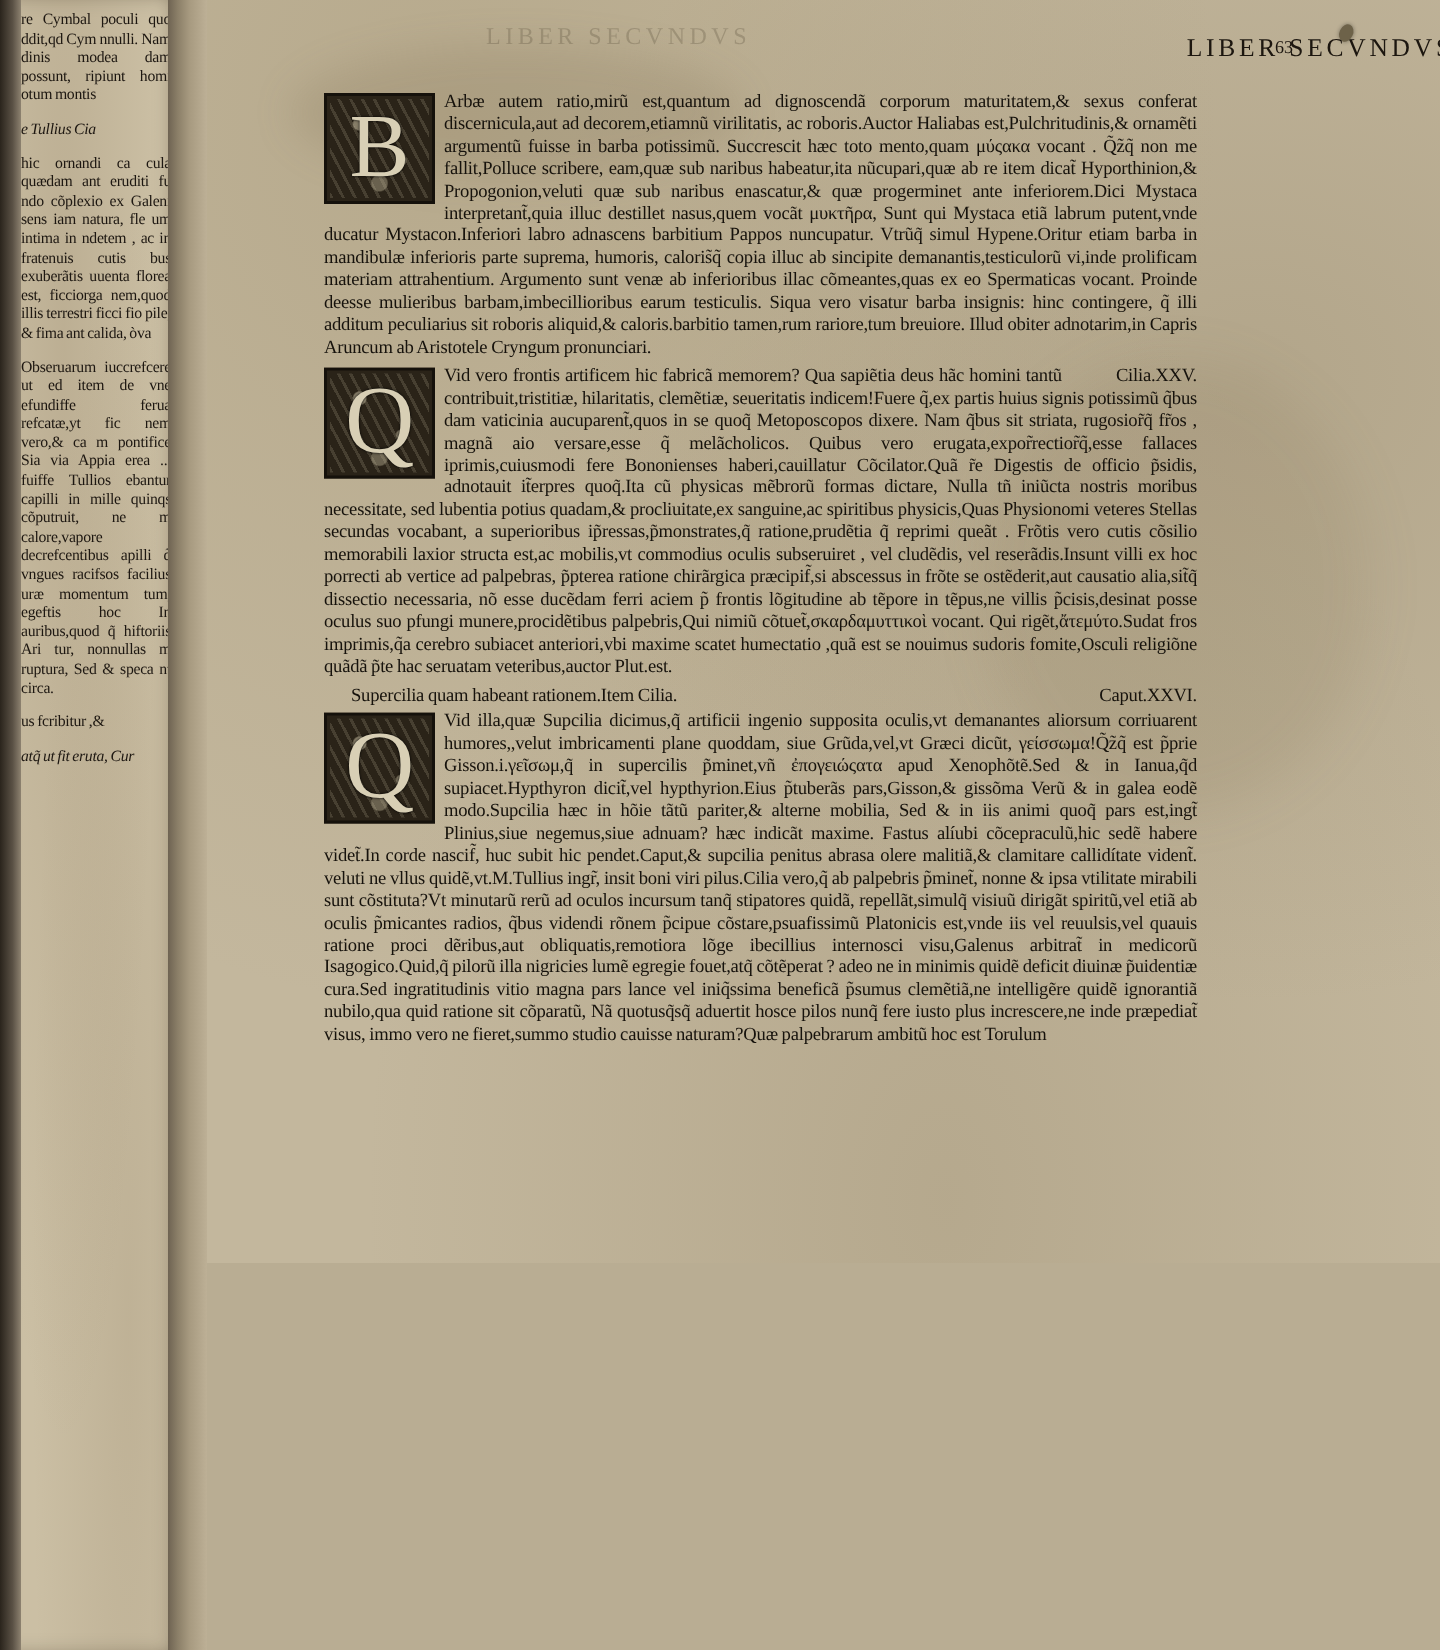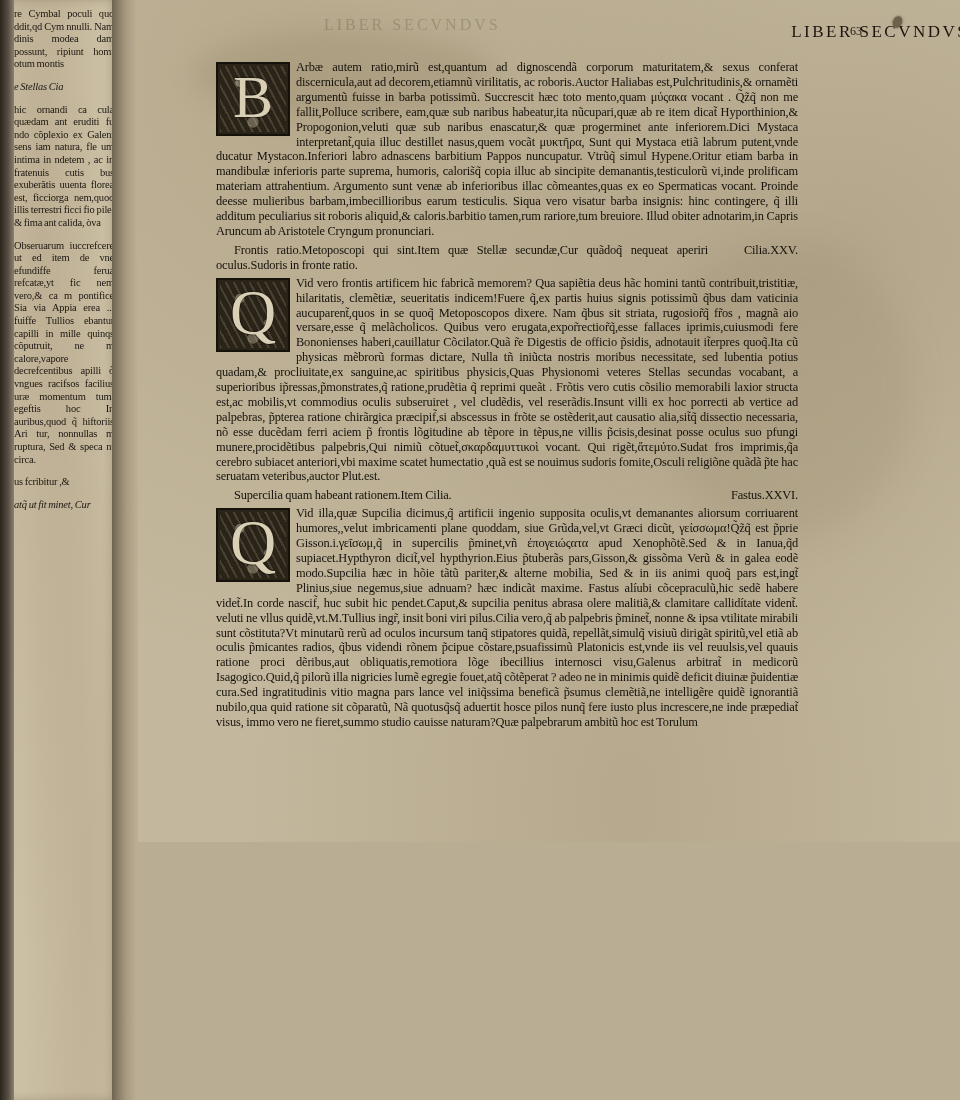--- a/index.html
+++ b/index.html
@@ -204,25 +204,25 @@
 </head>
 <body>
 
 <div id="page">
 
   <div class="gutter-shadow"></div>
 
   <div class="verso">
     <div class="verso-col">
       <div class="blk">re Cymbal poculi quo ddit,qd Cym nnulli. Nam dinis modea dam possunt, ripiunt homi otum montis</div>
-      <div class="blk it">e Stellas Cia</div>
+      <div class="blk it">e Tullius Cia</div>
       <div class="blk">hic ornandi ca cula quædam ant eruditi fu ndo cõplexio ex Galeni sens iam natura, fle um intima in ndetem , ac in fratenuis cutis bus exuberãtis uuenta florea est, ficciorga nem,quod illis terrestri ficci fio pile, &amp; fima ant calida, òva</div>
       <div class="blk">Obseruarum iuccrefcere ut ed item de vne efundiffe ferua refcatæ,yt fic nem vero,&amp; ca m pontifice Sia via Appia erea ... fuiffe Tullios ebantur capilli in mille quinqs cõputruit, ne m calore,vapore decrefcentibus apilli q̃ vngues racifsos facilius uræ momentum tum, egeftis hoc In auribus,quod q̃ hiftoriis Ari tur, nonnullas m ruptura, Sed &amp; speca nt circa.</div>
       <div class="blk">us fcribitur ,&amp;</div>
-      <div class="blk it">atq̃ ut fit minet, Cur</div>
+      <div class="blk it">atq̃ ut fit eruta, Cur</div>
     </div>
   </div>
 
   <div class="binding"></div>
 
   <div class="recto">
 
     <div class="paper-stain" style="left:60px;top:30px;width:300px;height:90px;background:rgba(120,105,75,0.18);filter:blur(12px);"></div>
     <div class="paper-stain" style="left:520px;top:240px;width:260px;height:300px;background:rgba(120,105,75,0.12);filter:blur(16px);"></div>
     <div class="paper-stain" style="left:90px;top:880px;width:420px;height:180px;background:rgba(125,108,78,0.13);filter:blur(16px);"></div>
@@ -240,33 +240,32 @@
       <div class="para">
         <span class="initial">
           <span class="foliage"></span>
           <span class="letter">B</span>
         </span>
         <span>Arbæ autem ratio,mirũ est,quantum ad dignoscendã corporum maturitatem,&amp; sexus conferat discernicula,aut ad decorem,etiamnũ virilitatis, ac roboris.Auctor Haliabas est,Pulchritudinis,&amp; ornamẽti argumentũ fuisse in barba potissimũ. Succrescit hæc toto mento,quam μύςακα vocant . Q̃z̃q̃ non me fallit,Polluce scribere, eam,quæ sub naribus habeatur,ita nũcupari,quæ ab re item dicat̃ Hyporthinion,&amp; Propogonion,veluti quæ sub naribus enascatur,&amp; quæ progerminet ante inferiorem.Dici Mystaca interpretant̃,quia illuc destillet nasus,quem vocãt μυκτῆρα, Sunt qui Mystaca etiã labrum putent,vnde ducatur Mystacon.Inferiori labro adnascens barbitium Pappos nuncupatur. Vtrũq̃ simul Hypene.Oritur etiam barba in mandibulæ inferioris parte suprema, humoris, caloris̃q̃ copia illuc ab sincipite demanantis,testiculorũ vi,inde prolificam materiam attrahentium. Argumento sunt venæ ab inferioribus illac cõmeantes,quas ex eo Spermaticas vocant. Proinde deesse mulieribus barbam,imbecillioribus earum testiculis. Siqua vero visatur barba insignis: hinc contingere, q̃ illi additum peculiarius sit roboris aliquid,&amp; caloris.barbitio tamen,rum rariore,tum breuiore. Illud obiter adnotarim,in Capris Aruncum ab Aristotele Cryngum pronunciari.</span>
       </div>
 
       <div class="para indent" style="margin-top:4px;">
         <span class="chapcap">Cilia.XXV.</span>
-        <span>Frontis ratio.Metoposcopi qui sint.Item quæ Stellæ secundæ,Cur quãdoq̃ nequeat aperiri oculus.Sudoris in fronte ratio.</span>
       </div>
 
       <div class="para" style="margin-top:3px;">
         <span class="initial ob">
           <span class="foliage"></span>
           <span class="letter">Q</span>
         </span>
         <span>Vid vero frontis artificem hic fabricã memorem? Qua sapiẽtia deus hãc homini tantũ contribuit,tristitiæ, hilaritatis, clemẽtiæ, seueritatis indicem!Fuere q̃,ex partis huius signis potissimũ q̃bus dam vaticinia aucuparent̃,quos in se quoq̃ Metoposcopos dixere. Nam q̃bus sit striata, rugosior̃q̃ fr̃os , magnã aio versare,esse q̃ melãcholicos. Quibus vero erugata,expor̃rectior̃q̃,esse fallaces iprimis,cuiusmodi fere Bononienses haberi,cauillatur Cõcilator.Quã r̃e Digestis de officio p̃sidis, adnotauit it̃erpres quoq̃.Ita cũ physicas mẽbrorũ formas dictare, Nulla tñ iniũcta nostris moribus necessitate, sed lubentia potius quadam,&amp; procliuitate,ex sanguine,ac spiritibus physicis,Quas Physionomi veteres Stellas secundas vocabant, a superioribus ip̃ressas,p̃monstrates,q̃ ratione,prudẽtia q̃ reprimi queãt . Frõtis vero cutis cõsilio memorabili laxior structa est,ac mobilis,vt commodius oculis subseruiret , vel cludẽdis, vel reserãdis.Insunt villi ex hoc porrecti ab vertice ad palpebras, p̃pterea ratione chirãrgica præcipif̃,si abscessus in frõte se ostẽderit,aut causatio alia,sit̃q̃ dissectio necessaria, nõ esse ducẽdam ferri aciem p̃ frontis lõgitudine ab tẽpore in tẽpus,ne villis p̃cisis,desinat posse oculus suo pfungi munere,procidẽtibus palpebris,Qui nimiũ cõtuet̃,σκαρδαμυττικοὶ vocant. Qui rigẽt,ἄτεμύτο.Sudat fros imprimis,q̃a cerebro subiacet anteriori,vbi maxime scatet humectatio ,quã est se nouimus sudoris fomite,Osculi religiõne quãdã p̃te hac seruatam veteribus,auctor Plut.est.</span>
       </div>
 
       <div class="para indent" style="margin-top:4px;">
-        <span class="chapcap">Fastus.XXVI.</span>
+        <span class="chapcap">Caput.XXVI.</span>
         <span>Supercilia quam habeant rationem.Item Cilia.</span>
       </div>
 
       <div class="para" style="margin-top:3px;">
         <span class="initial ob">
           <span class="foliage"></span>
           <span class="letter">Q</span>
         </span>
         <span>Vid illa,quæ Supcilia dicimus,q̃ artificii ingenio supposita oculis,vt demanantes aliorsum corriuarent humores,,velut imbricamenti plane quoddam, siue Grũda,vel,vt Græci dicũt, γείσσωμα!Q̃z̃q̃ est p̃prie Gisson.i.γεῖσωμ,q̃ in supercilis p̃minet,vñ ἐπογειώςατα apud Xenophõtẽ.Sed &amp; in Ianua,q̃d supiacet.Hypthyron dicit̃,vel hypthyrion.Eius p̃tuberãs pars,Gisson,&amp; gissõma Verũ &amp; in galea eodẽ modo.Supcilia hæc in hõie tãtũ pariter,&amp; alterne mobilia, Sed &amp; in iis animi quoq̃ pars est,ingt̃ Plinius,siue negemus,siue adnuam? hæc indicãt maxime. Fastus alíubi cõcepraculũ,hic sedẽ habere videt̃.In corde nascif̃, huc subit hic pendet.Caput,&amp; supcilia penitus abrasa olere malitiã,&amp; clamitare callidítate vident̃. veluti ne vllus quidẽ,vt.M.Tullius ingr̃, insit boni viri pilus.Cilia vero,q̃ ab palpebris p̃minet̃, nonne &amp; ipsa vtilitate mirabili sunt cõstituta?Vt minutarũ rerũ ad oculos incursum tanq̃ stipatores quidã, repellãt,simulq̃ visiuũ dirigãt spiritũ,vel etiã ab oculis p̃micantes radios, q̃bus videndi rõnem p̃cipue cõstare,psuafissimũ Platonicis est,vnde iis vel reuulsis,vel quauis ratione proci dẽribus,aut obliquatis,remotiora lõge ibecillius internosci visu,Galenus arbitrat̃ in medicorũ Isagogico.Quid,q̃ pilorũ illa nigricies lumẽ egregie fouet,atq̃ cõtẽperat ? adeo ne in minimis quidẽ deficit diuinæ p̃uidentiæ cura.Sed ingratitudinis vitio magna pars lance vel iniq̃ssima beneficã p̃sumus clemẽtiã,ne intelligẽre quidẽ ignorantiã nubilo,qua quid ratione sit cõparatũ, Nã quotusq̃sq̃ aduertit hosce pilos nunq̃ fere iusto plus increscere,ne inde præpediat̃ visus, immo vero ne fieret,summo studio cauisse naturam?Quæ palpebrarum ambitũ hoc est Torulum</span>
       </div>

